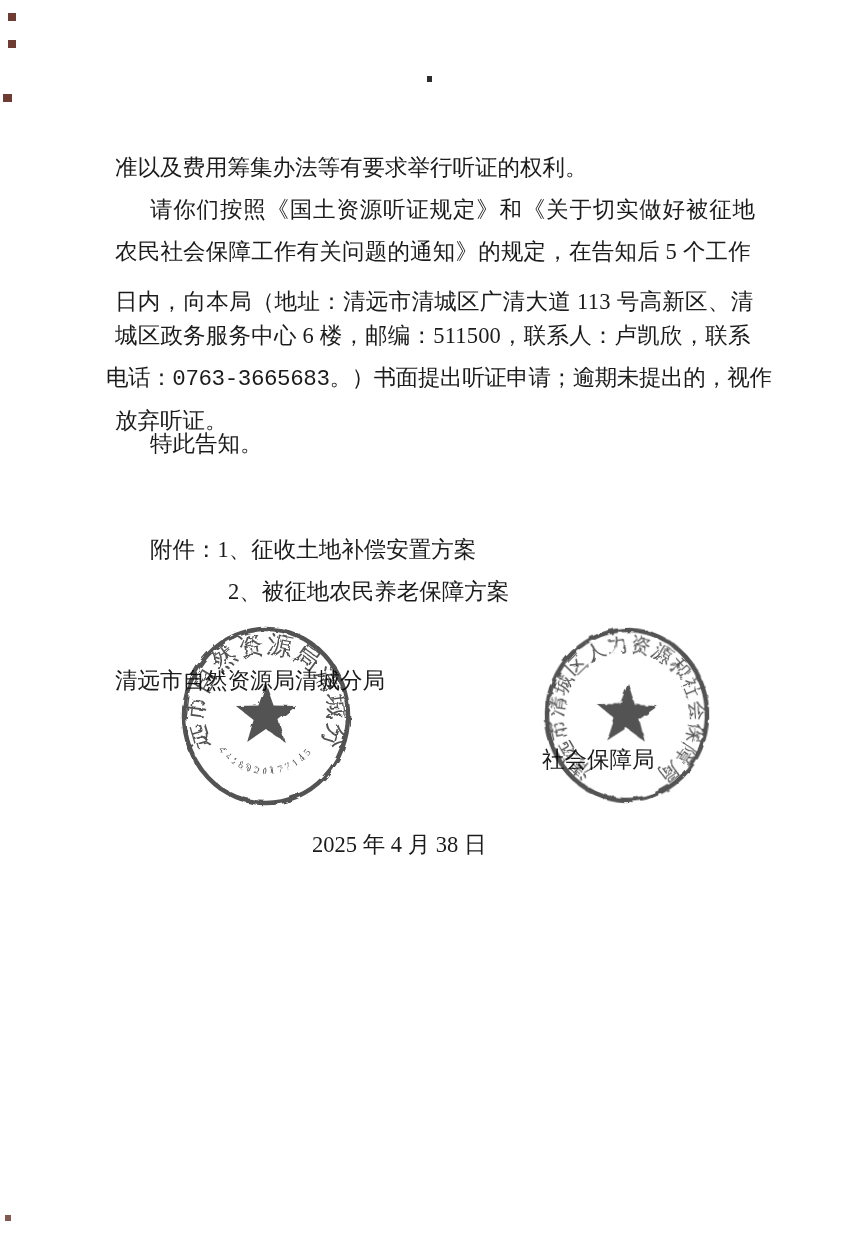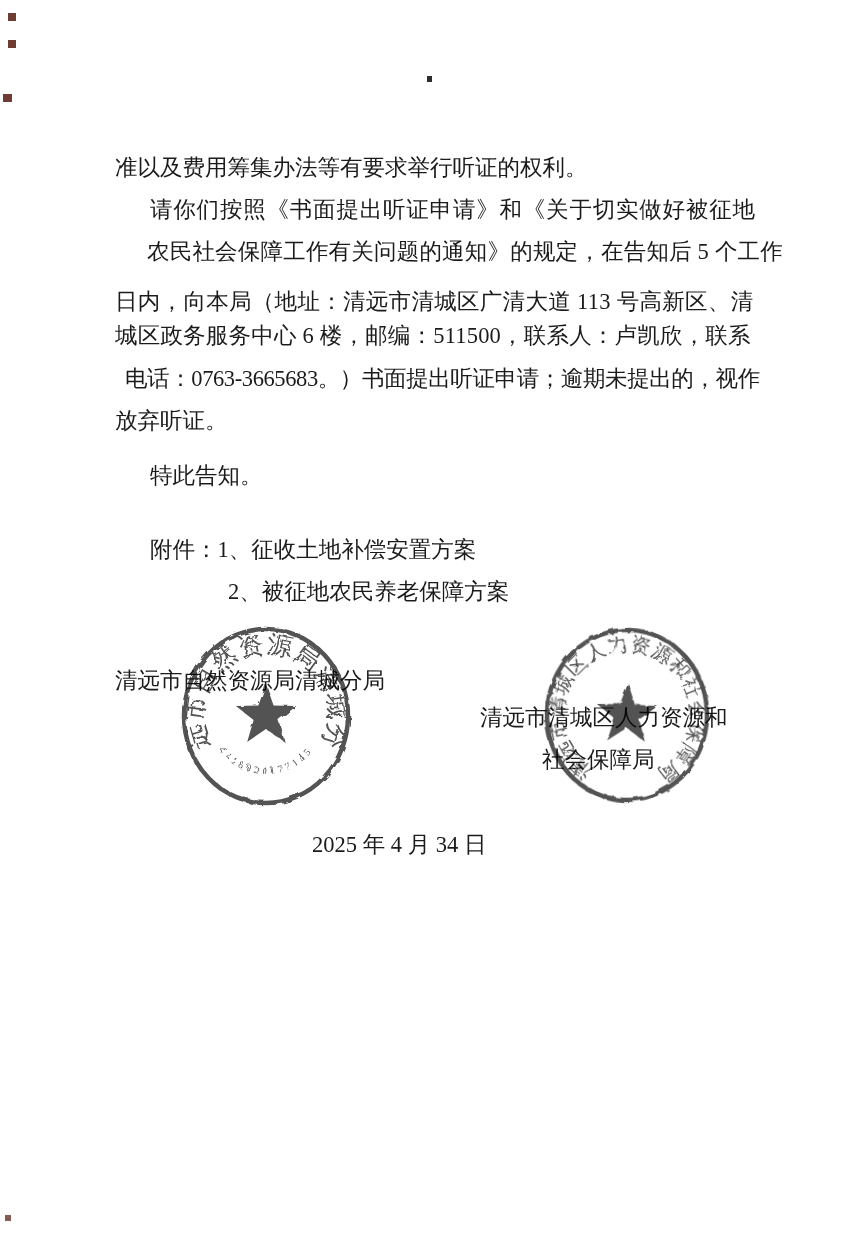--- a/index.html
+++ b/index.html
@@ -13,26 +13,26 @@
   }
   .bodyline{
     position:absolute;
     white-space:nowrap;
     font-size:22.5px;
     line-height:42px;
     color:#1b1b1b;
   }
   .l0{left:115px;top:147px;}
   .l1{left:150px;top:189px;letter-spacing:0.8px;}
-  .l2{left:115px;top:231px;letter-spacing:0.2px;margin-left:32px;}
+  .l2{left:115px;top:231px;letter-spacing:0.2px;}
   .l3{left:115px;top:273px;letter-spacing:0.3px;margin-top:8px;}
   .l4{left:115px;top:315px;letter-spacing:0.2px;}
-  .l5{left:125px;top:358px;letter-spacing:-0.4px;}
+  .l5{left:106px;top:358px;letter-spacing:-0.4px;font-family:Liberation Mono, monospace;}
   .l6{left:115px;top:400px;text-align:center;}
-  .l7{left:150px;top:455px;}
+  .l7{left:150px;top:423px;}
   .l8{left:150px;top:529px;}
   .l9{left:228px;top:571px;text-align:center;}
   .sig-left{left:115px;top:660px;text-align:right;}
   .sig-r1{left:480px;top:697px;}
   .sig-r2{left:542px;top:739px;}
   .dateline{left:312px;top:824px;}
   .seal{
     position:absolute;
     width:200px;height:200px;
     opacity:0.88;
@@ -52,34 +52,33 @@
 
 <div id="page">
 
   <div class="speck speck-a"></div>
   <div class="speck speck-b"></div>
   <div class="speck speck-c"></div>
   <div class="speck speck-d"></div>
   <div class="speck speck-e"></div>
 
   <div class="bodyline l0">准以及费用筹集办法等有要求举行听证的权利。</div>
-  <div class="bodyline l1">请你们按照《书面提出听证申请》和《关于切实做好被征地</div>
+  <div class="bodyline l1">请你们按照《国土资源听证规定》和《关于切实做好被征地</div>
   <div class="bodyline l2">农民社会保障工作有关问题的通知》的规定，在告知后 5 个工作</div>
   <div class="bodyline l3">日内，向本局（地址：清远市清城区广清大道 113 号高新区、清</div>
   <div class="bodyline l4">城区政务服务中心 6 楼，邮编：511500，联系人：卢凯欣，联系</div>
   <div class="bodyline l5">电话：0763-3665683。）书面提出听证申请；逾期未提出的，视作</div>
   <div class="bodyline l6">放弃听证。</div>
   <div class="bodyline l7">特此告知。</div>
   <div class="bodyline l8">附件：1、征收土地补偿安置方案</div>
   <div class="bodyline l9">2、被征地农民养老保障方案</div>
 
   <div class="bodyline sig-left">清远市自然资源局清城分局</div>
-  <div class="bodyline sig-r1">清远市清城区人力资源和</div>
   <div class="bodyline sig-r2">社会保障局</div>
-  <div class="bodyline dateline">2025 年 4 月 34 日</div>
+  <div class="bodyline dateline">2025 年 4 月 38 日</div>
 
   <svg class="seal seal-left" viewBox="0 0 200 200">
     <defs>
       <filter id="grain1" x="-10%" y="-10%" width="120%" height="120%">
         <feTurbulence type="fractalNoise" baseFrequency="0.12" numOctaves="2" result="n" seed="7"></feTurbulence>
         <feDisplacementMap in="SourceGraphic" in2="n" scale="4"></feDisplacementMap>
       </filter>
       <path id="ringL" d="M 40.8 121.5 A 63 63 0 1 1 159.2 121.5" fill="none"></path>
       <path id="codeL" d="M 47.4 124.5 A 58 58 0 0 0 152.6 124.5" fill="none"></path>
     </defs>

